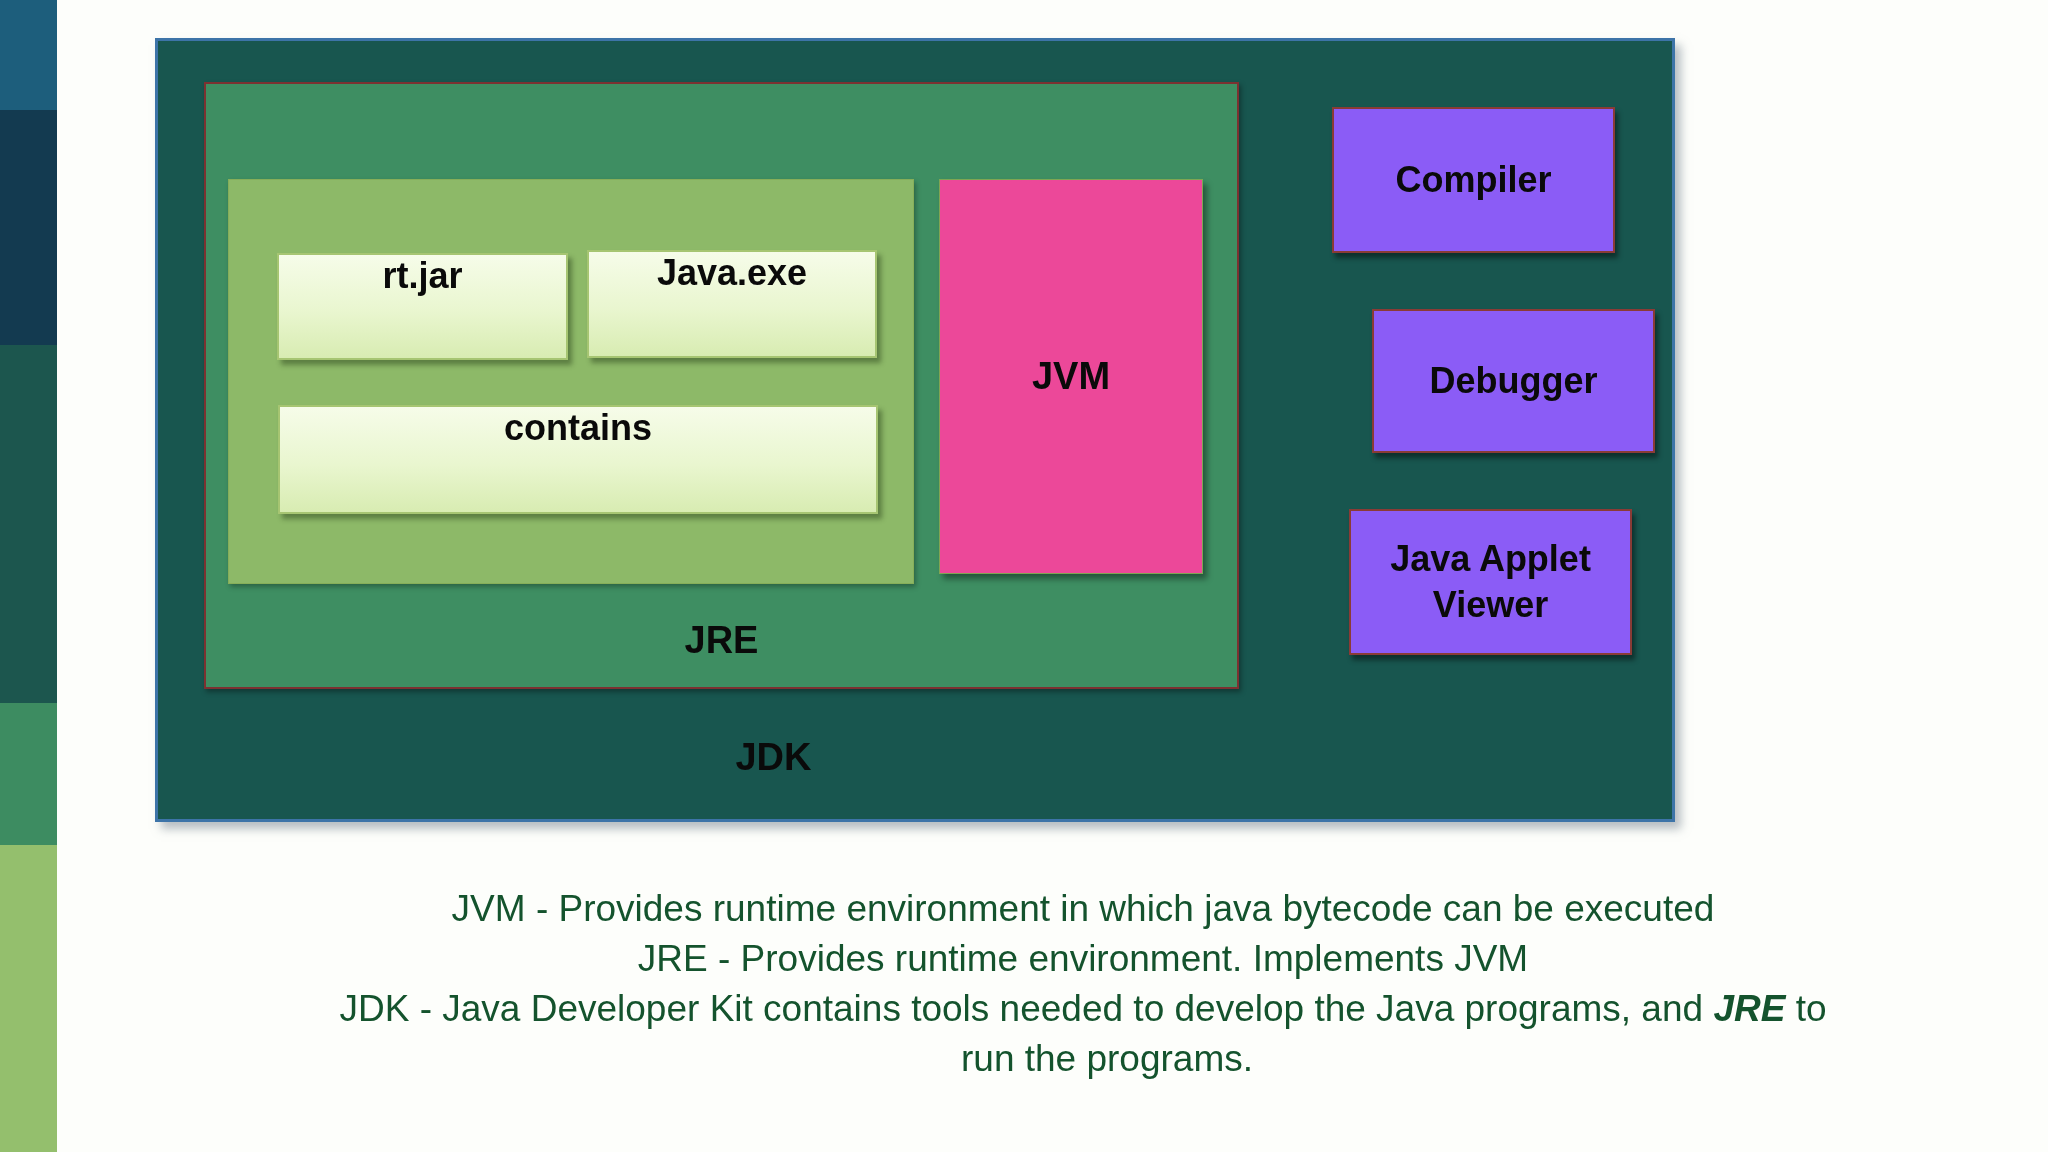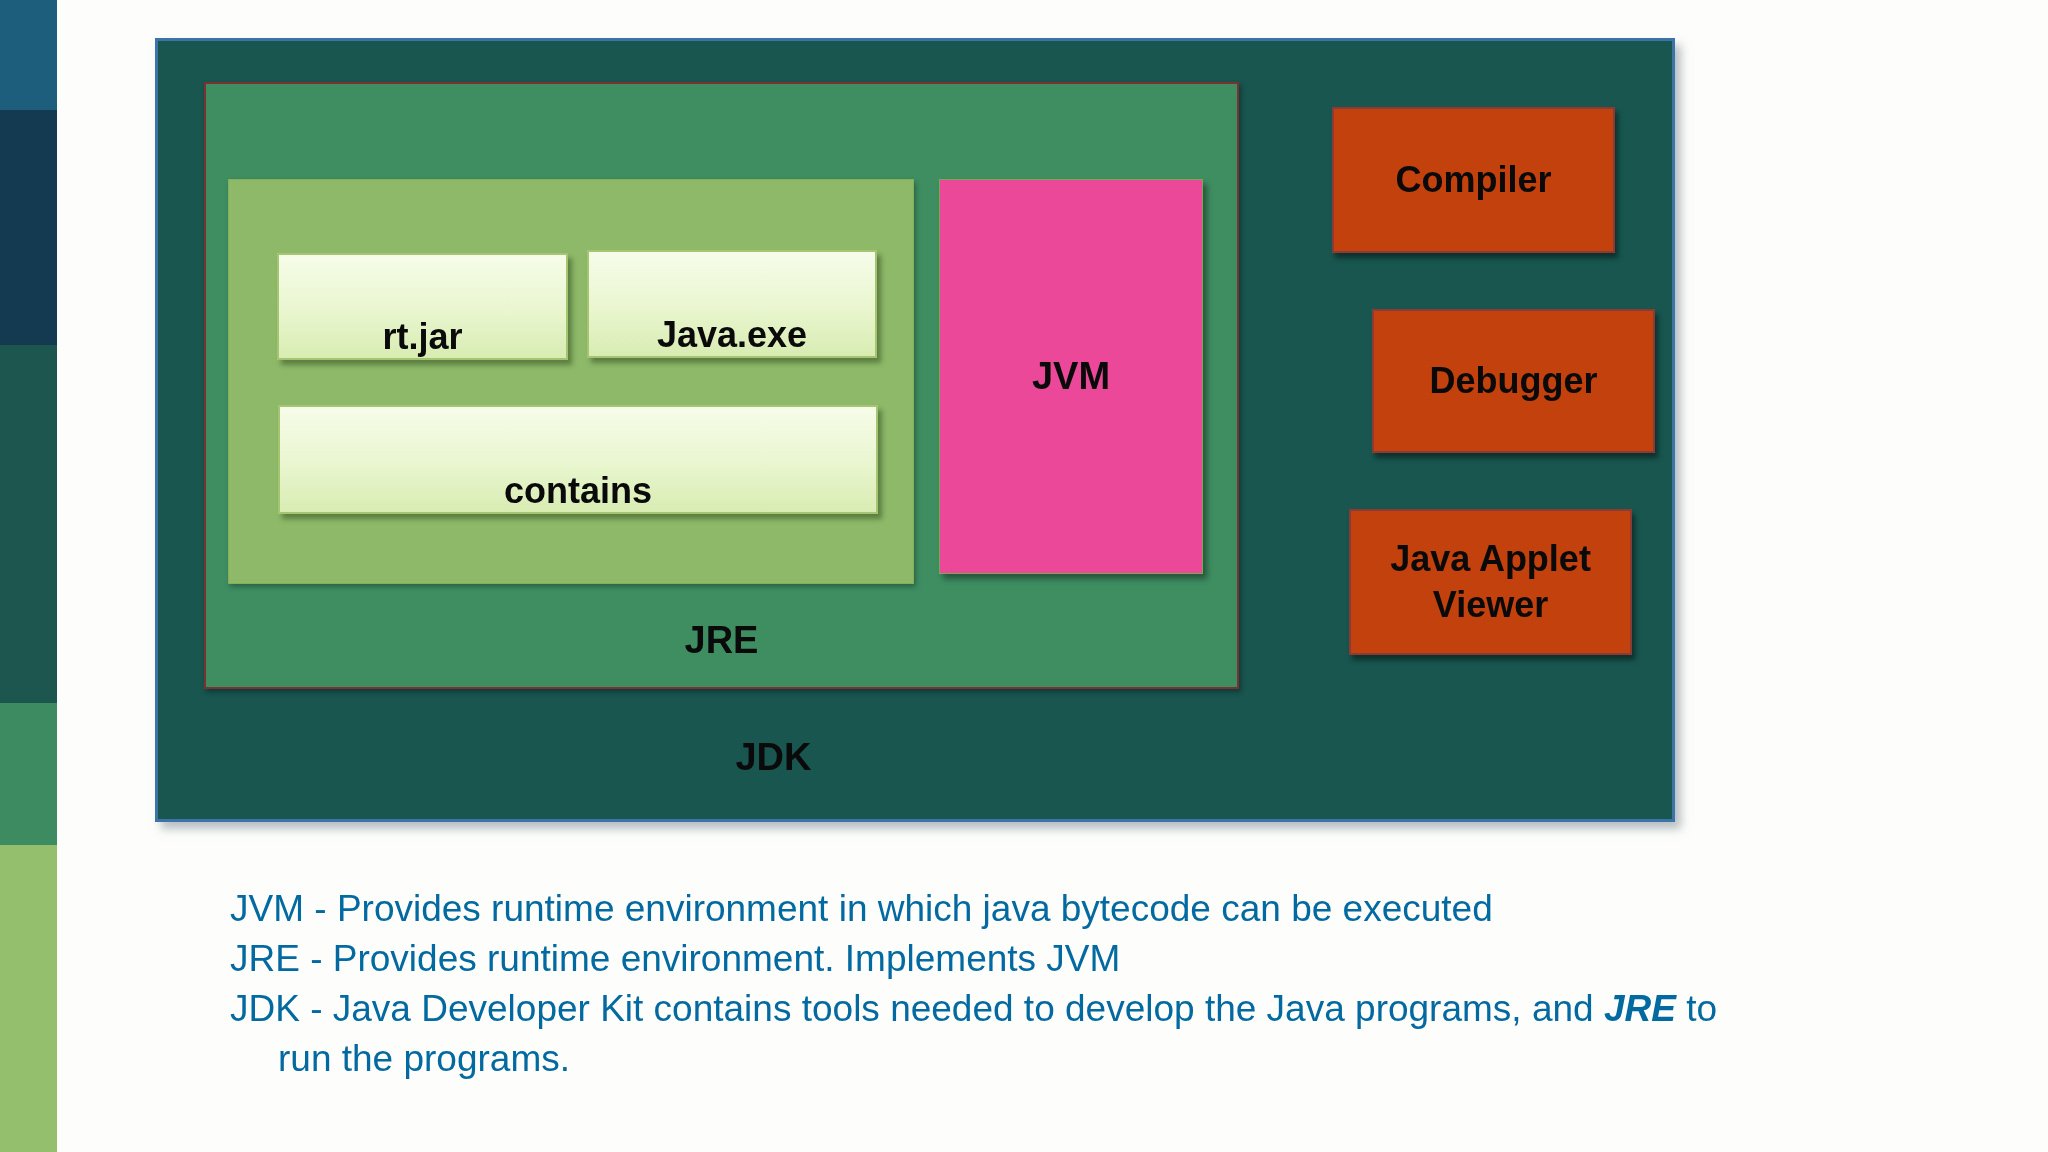--- a/index.html
+++ b/index.html
@@ -45,21 +45,21 @@
     border: 1px solid #86ae59;
     box-shadow: 2px 3px 5px rgba(0, 0, 0, 0.3);
   }
 
   
   .wbox {
     position: absolute;
     background: linear-gradient(180deg, #f6fce9 0%, #e9f6cf 55%, #d8ecb2 100%);
     border: 2px solid #a6c572;
     box-shadow: 4px 5px 5px rgba(20, 40, 10, 0.4);
-    display: flex; align-items: flex-end; justify-content: center;
+    display: flex; align-items: flex-start; justify-content: center;
     font-size: 36px; font-weight: bold;
   }
   .rtjar     { left: 48px;  top: 73px;  width: 291px; height: 107px; }
   .javaexe   { left: 358px; top: 70px;  width: 290px; height: 108px; }
   .libraries { left: 49px;  top: 225px; width: 600px; height: 109px; }
 
   
   .jvm-box {
     position: absolute; left: 733px; top: 95px; width: 264px; height: 395px;
     background: #ec4899;
@@ -74,34 +74,34 @@
     text-align: center; font-size: 38px; font-weight: bold; line-height: 46px;
   }
   .jdk-label {
     position: absolute; left: 98px; width: 1035px; top: 693px;
     text-align: center; font-size: 38px; font-weight: bold; line-height: 46px;
   }
 
   
   .tool {
     position: absolute; left: 1174px; width: 283px;
-    background: #c2410c;
+    background: #8b5cf6;
     border: 2px solid #8a3b36;
     box-shadow: 3px 5px 5px rgba(0, 0, 0, 0.45);
     display: flex; align-items: center; justify-content: center;
     font-size: 36px; font-weight: bold; text-align: center; line-height: 1.27;
   }
   .tool-compiler { top: 66px;  height: 146px; }
   .tool-debugger { top: 268px; height: 144px; margin-left: 40px; }
   .tool-applet   { top: 468px; height: 146px; padding: 0 20px; margin-left: 17px; }
 
   
   .notes {
-    position: absolute; left: 230px; top: 884px; width: 1720px;
-    font-size: 37px; line-height: 50px; color: #0369a1;
+    position: absolute; left: 223px; top: 884px; width: 1720px;
+    font-size: 37px; line-height: 50px; color: #14532d; text-align: center;
   }
   .note-line { white-space: nowrap; }
   .note-indent { padding-left: 48px; }
   .hl { font-weight: bold; font-style: italic; }
 </style>
 </head>
 <body>
 
 <div class="canvas">
 

